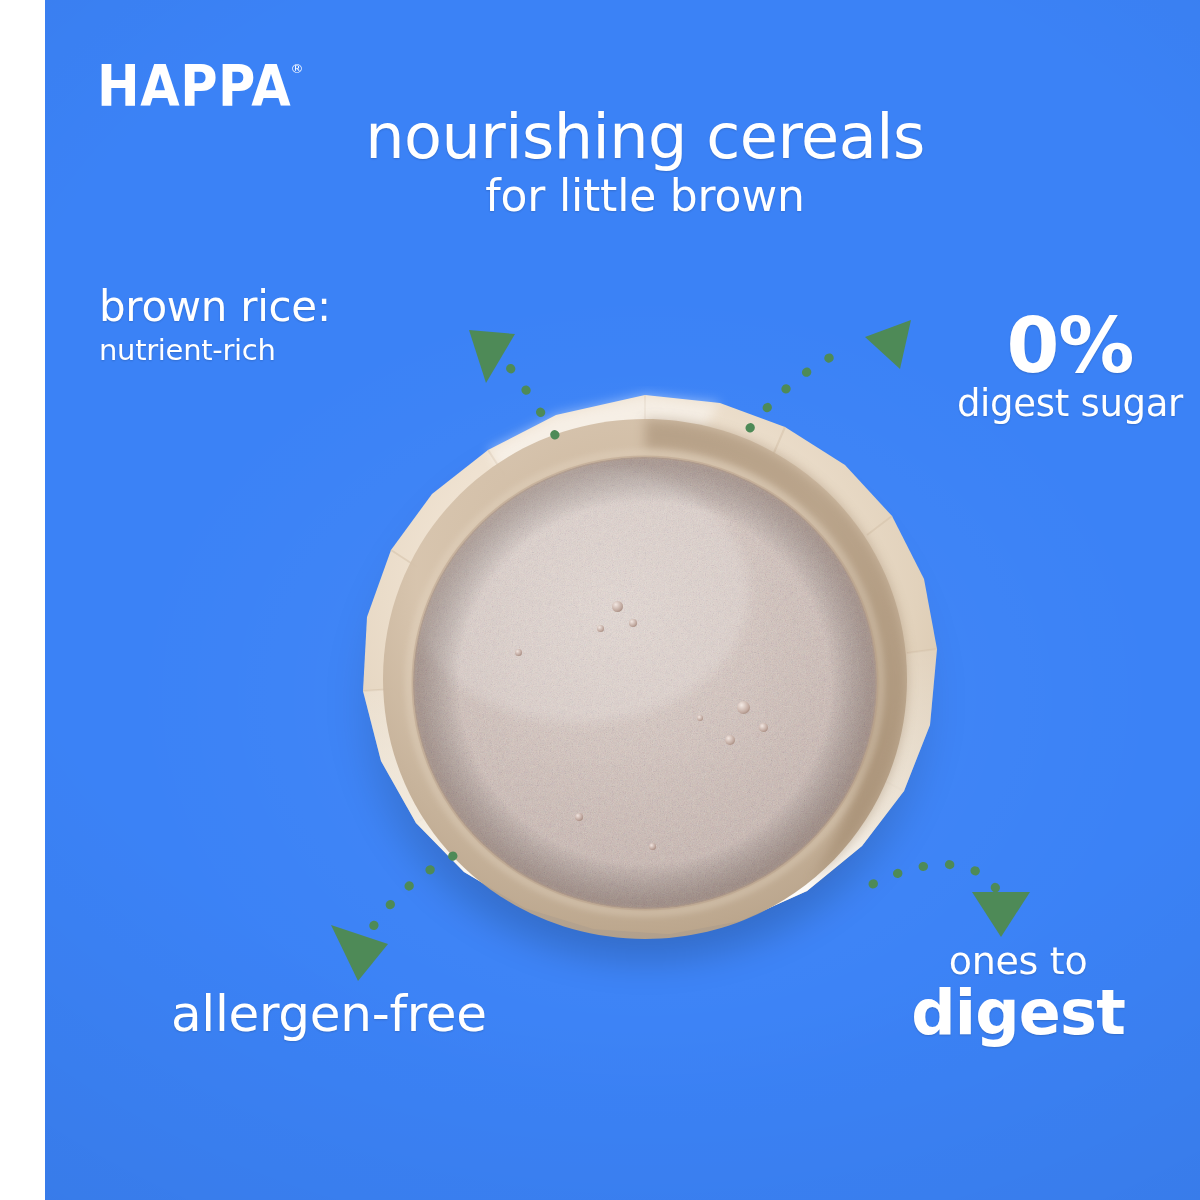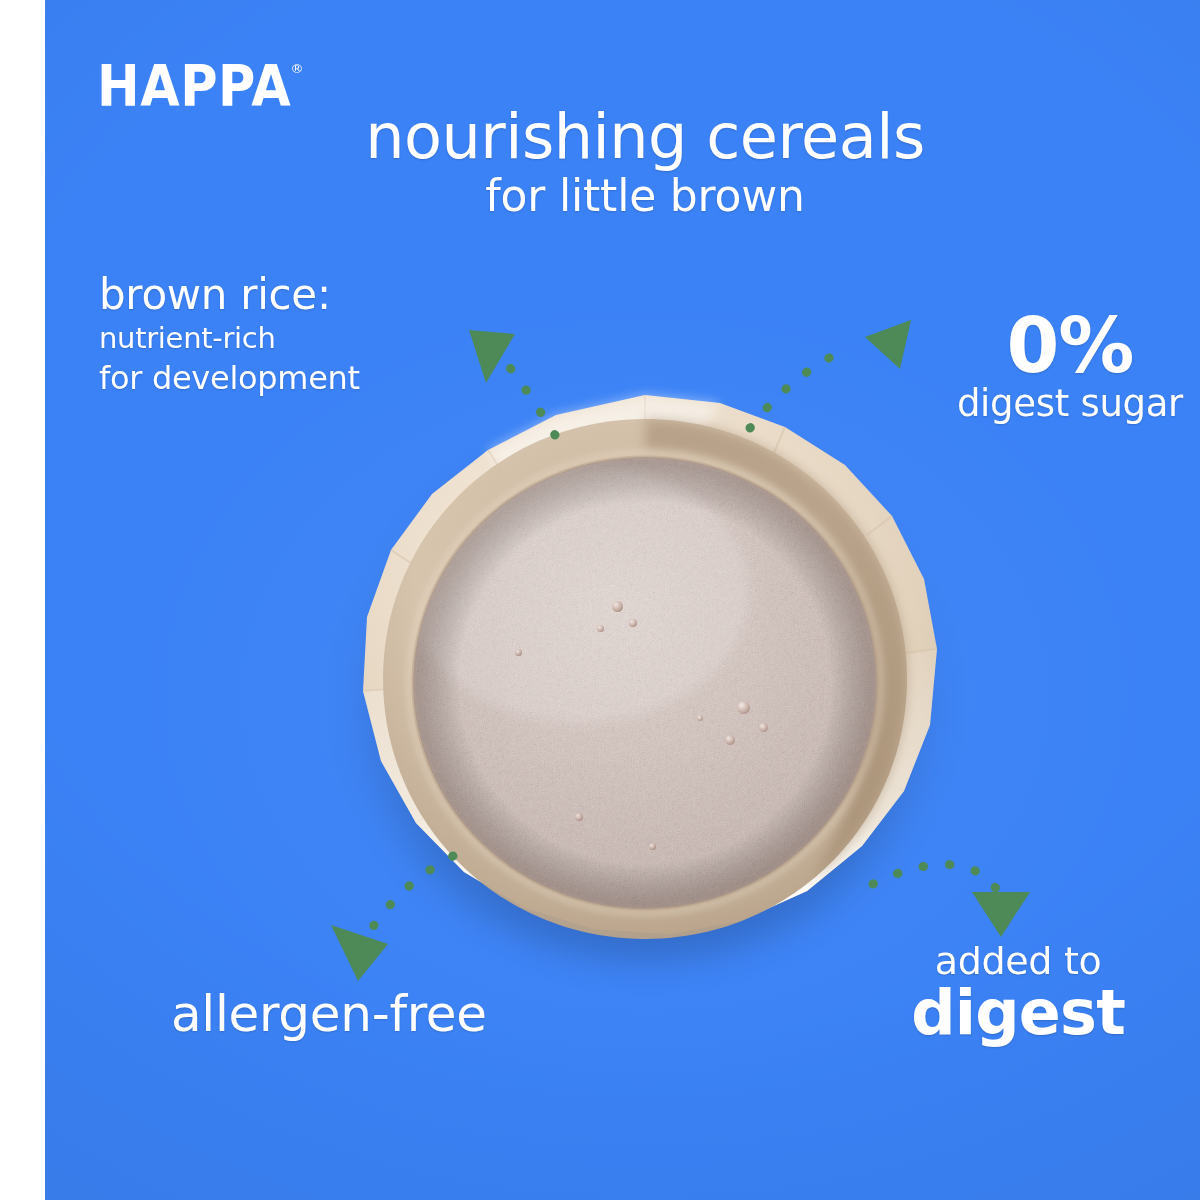--- a/index.html
+++ b/index.html
@@ -75,21 +75,21 @@
   #subheadline {
     font-size:44px;
     line-height:52px;
     margin-top:-2px;
     letter-spacing:-0.2px;
   }
 
   
   .callout { position:absolute; }
 
-  #callout-brown-rice { left:54px; top:272px; }
+  #callout-brown-rice { left:54px; top:284px; }
   #callout-brown-rice .l1 { font-size:42px; line-height:46px; }
   #callout-brown-rice .l2 { font-size:29px; line-height:41px; }
   #callout-brown-rice .l3 { font-size:32px; line-height:38px; }
 
   #callout-sugar { right:62px; top:305px; text-align:center; }
   #callout-sugar .big { font-size:76px; line-height:82px; font-weight:700; letter-spacing:-1px; }
   #callout-sugar .sml { font-size:37px; line-height:42px; margin-top:-4px; }
 
   #callout-allergen { left:126px; top:985px; }
   #callout-allergen .big { font-size:50px; line-height:58px; }
@@ -295,30 +295,29 @@
   </div>
 
   <div id="headline-block">
     <div id="headline" class="hw">nourishing cereals</div>
     <div id="subheadline" class="hw">for little brown</div>
   </div>
 
   <div class="callout" id="callout-brown-rice">
     <div class="hw l1">brown rice:</div>
     <div class="hw l2">nutrient-rich</div>
-    <div class="hw l3">for development</div>
   </div>
 
   <div class="callout" id="callout-sugar">
     <div class="hw big">0%</div>
     <div class="hw sml">digest sugar</div>
   </div>
 
   <div class="callout" id="callout-allergen">
     <div class="hw big">allergen-free</div>
   </div>
 
   <div class="callout" id="callout-digest">
-    <div class="hw sml">added to</div>
+    <div class="hw sml">ones to</div>
     <div class="hw big">digest</div>
   </div>
 
 </div>
 
 </body></html>

